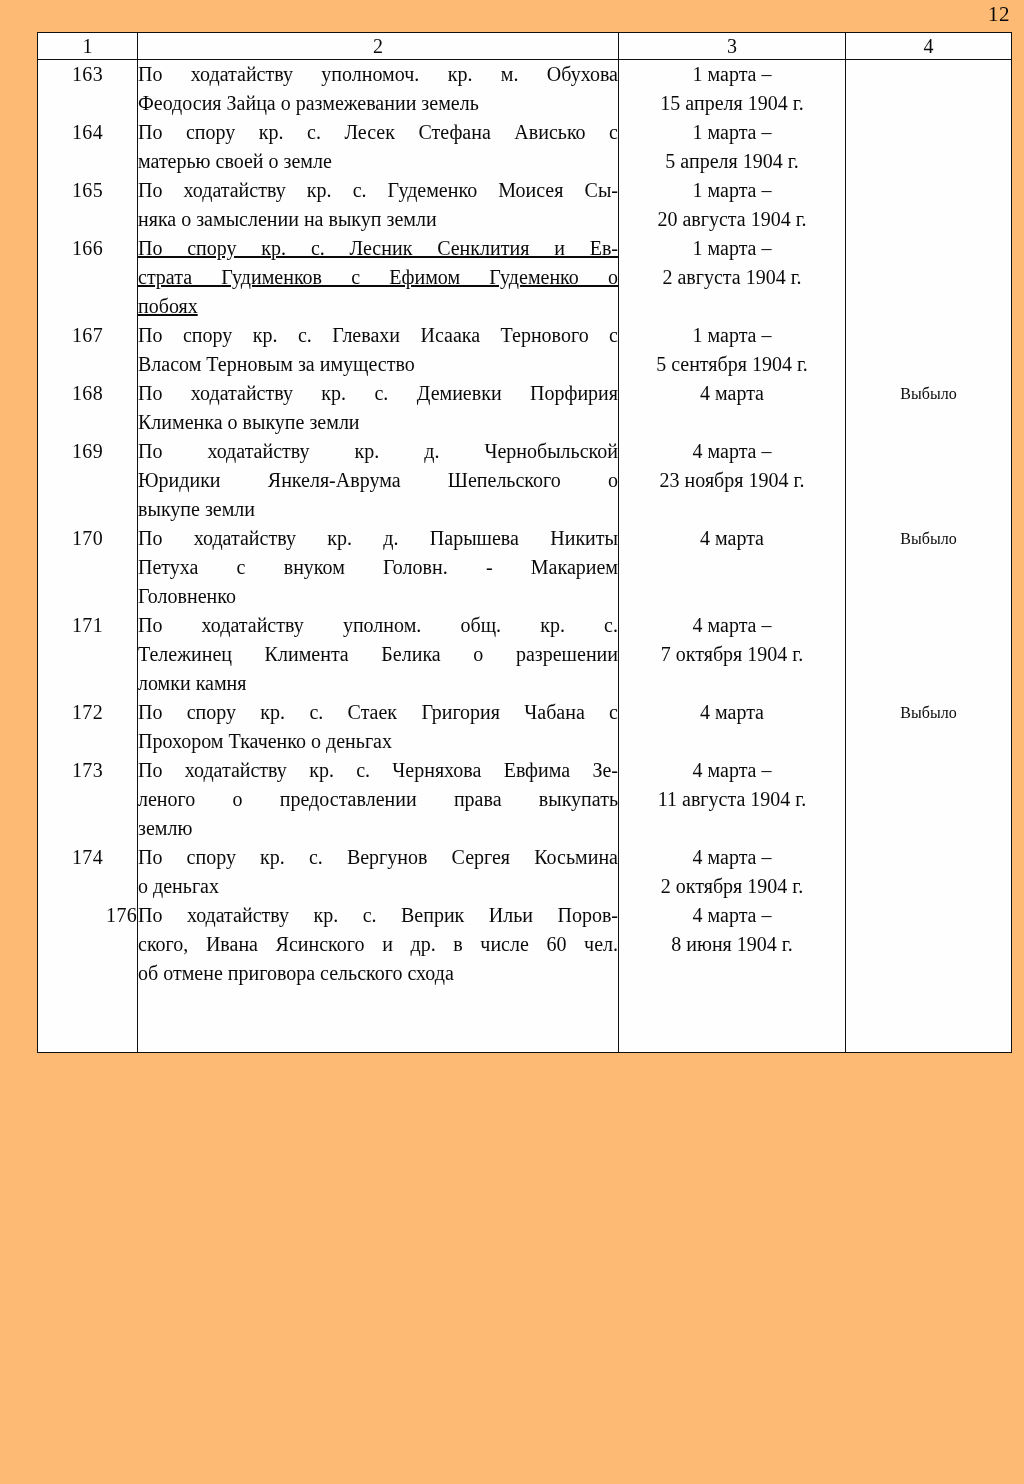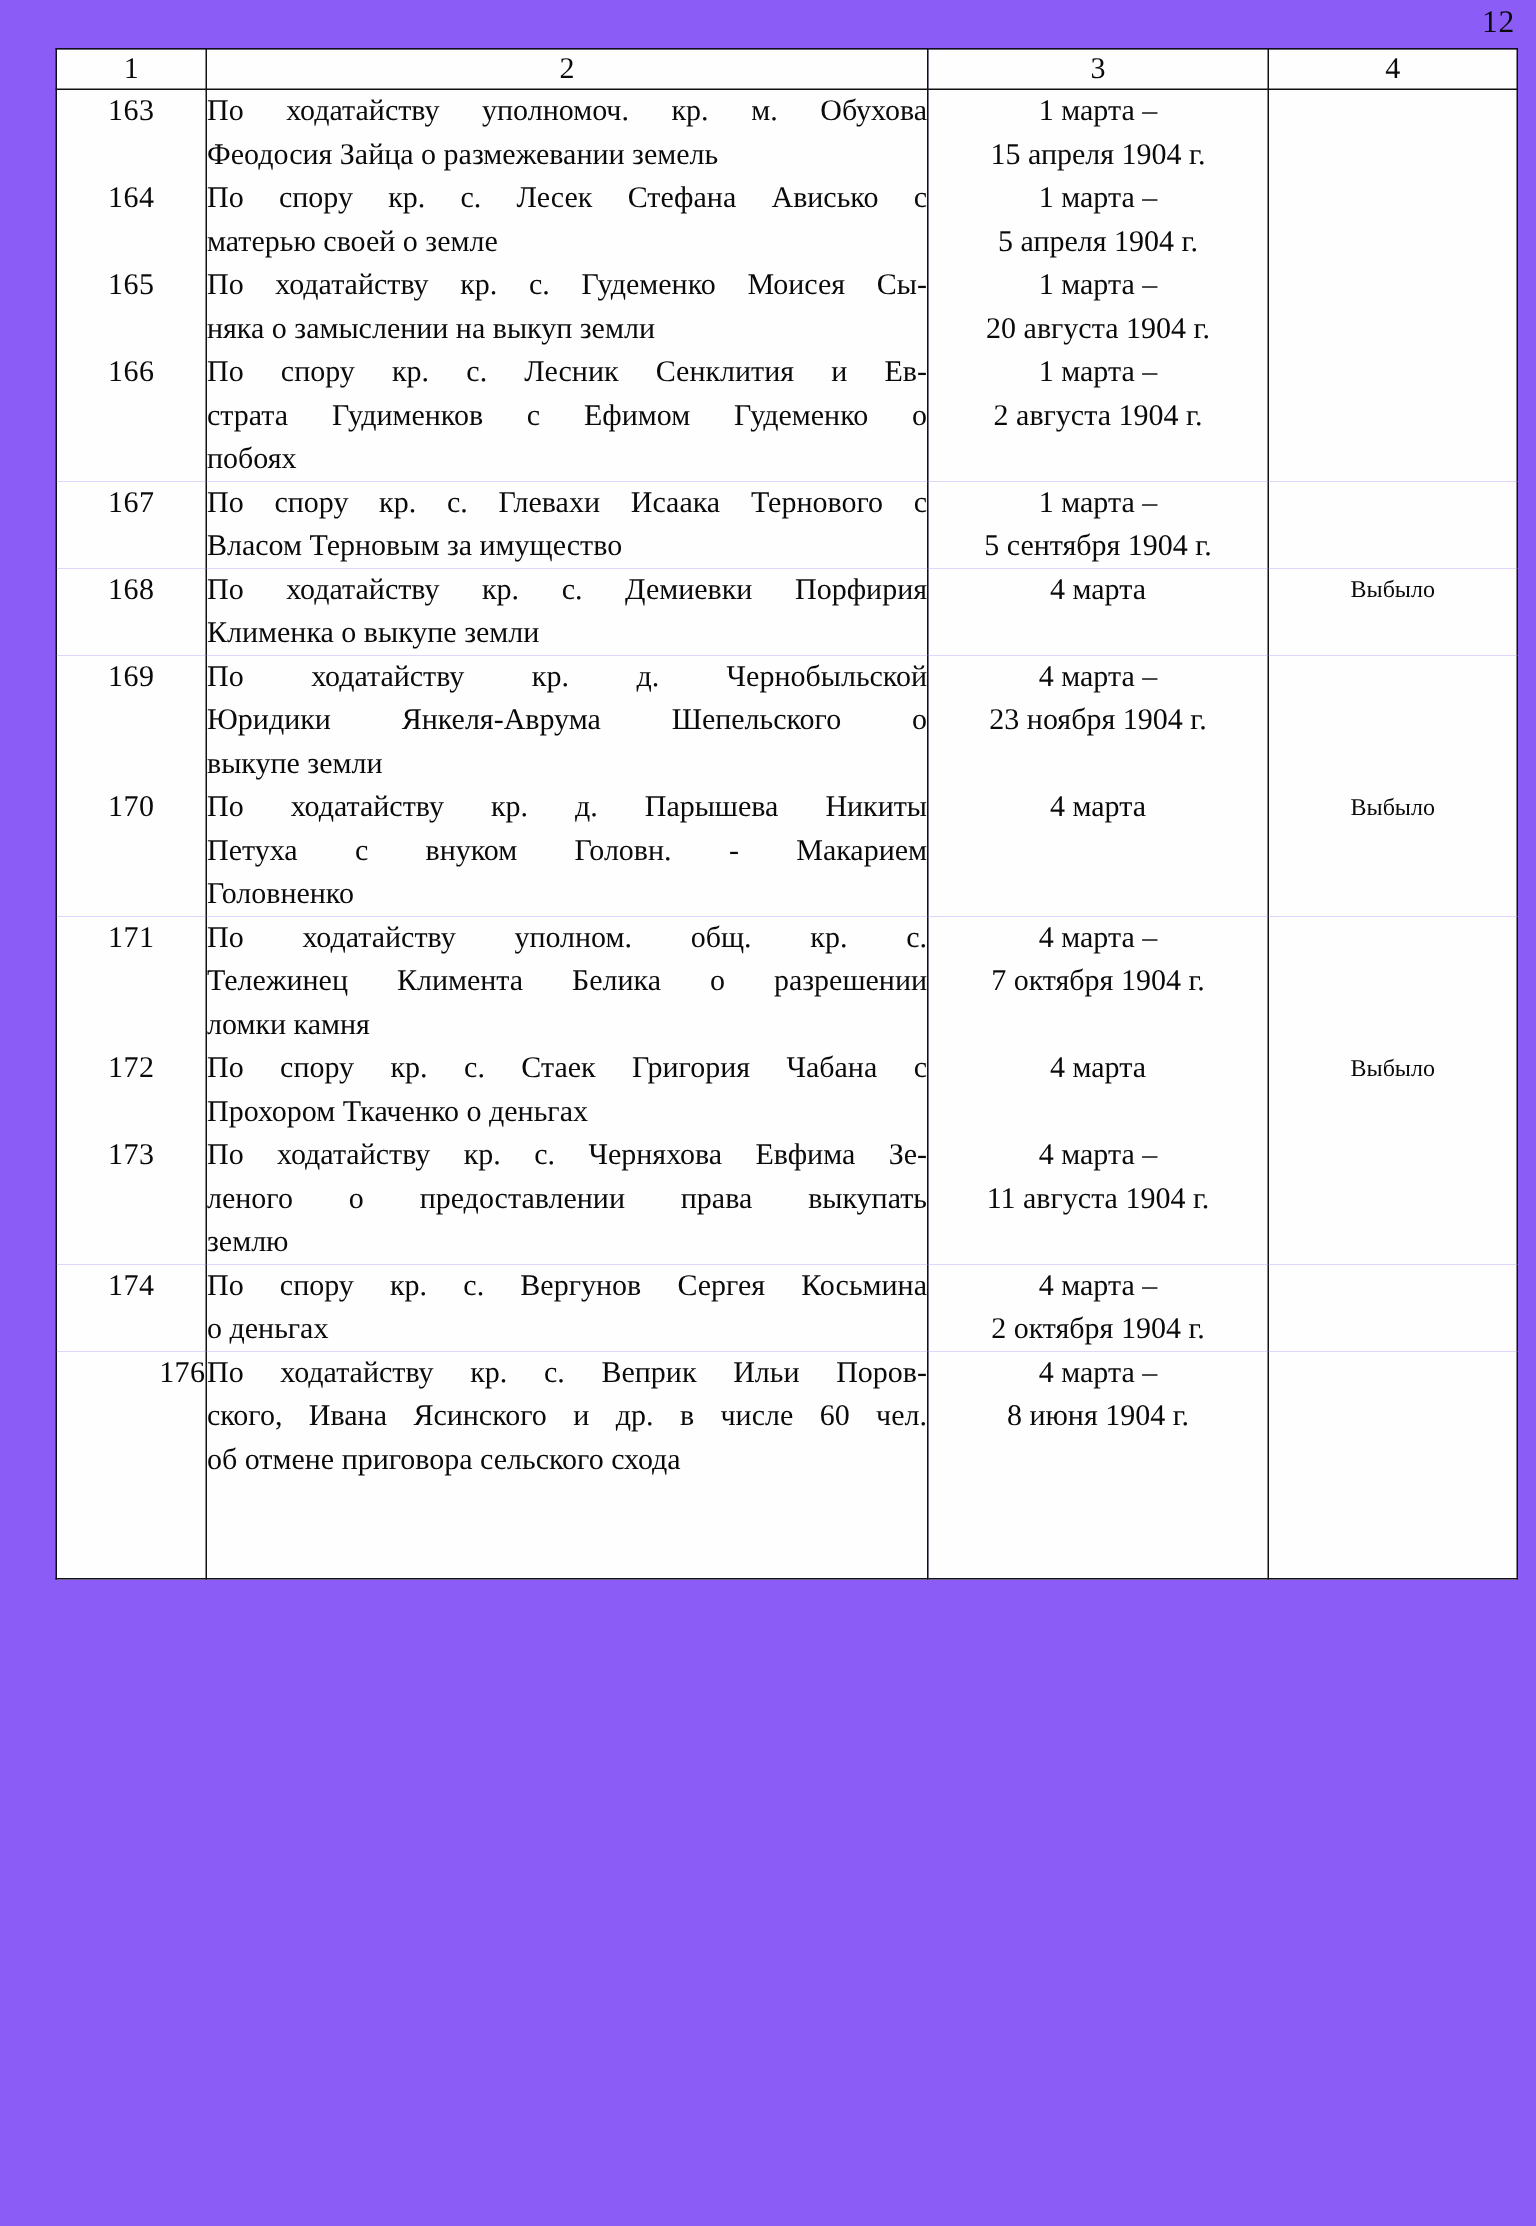--- a/index.html
+++ b/index.html
@@ -14,21 +14,21 @@
     color: #0a0a0a;
     position: relative;
     overflow: hidden;
   }
   .page {
     position: absolute;
     left: 0;
     top: 0;
     width: 1024px;
     height: 1484px;
-    background: #8b5cf6;
+    background: #fdba74;
   }
   .page-number {
     position: absolute;
     right: 14px;
     top: 2px;
     font-size: 21px;
     font-weight: 400;
     letter-spacing: 0.5px;
   }
   table.register {
@@ -158,21 +158,21 @@
             <span class="s-line s-last">няка о замыслении на выкуп земли</span>
           </td>
           <td class="dates" style="border-top: none; border-bottom: none;">
             <span class="d-line">1 марта –</span>
             <span class="d-line">20 августа 1904 г.</span>
           </td>
           <td class="status" style="border-top: none; border-bottom: none;"></td>
         </tr>
         <tr>
           <td class="num" style="border-top: none; border-bottom: none;">166</td>
-          <td class="subject" style="border-top: none; border-bottom: none;">
+          <td class="subject" style="border-top: none; border-bottom: none; text-decoration: underline;">
             <span class="s-line s-just">По спору  кр. с.   Лесник Сенклития и Ев-</span>
             <span class="s-line s-just">страта Гудименков с Ефимом Гудеменко о</span>
             <span class="s-line s-last">побоях</span>
           </td>
           <td class="dates" style="border-top: none; border-bottom: none;">
             <span class="d-line">1 марта –</span>
             <span class="d-line">2 августа 1904 г.</span>
           </td>
           <td class="status" style="border-top: none; border-bottom: none;"></td>
         </tr>

